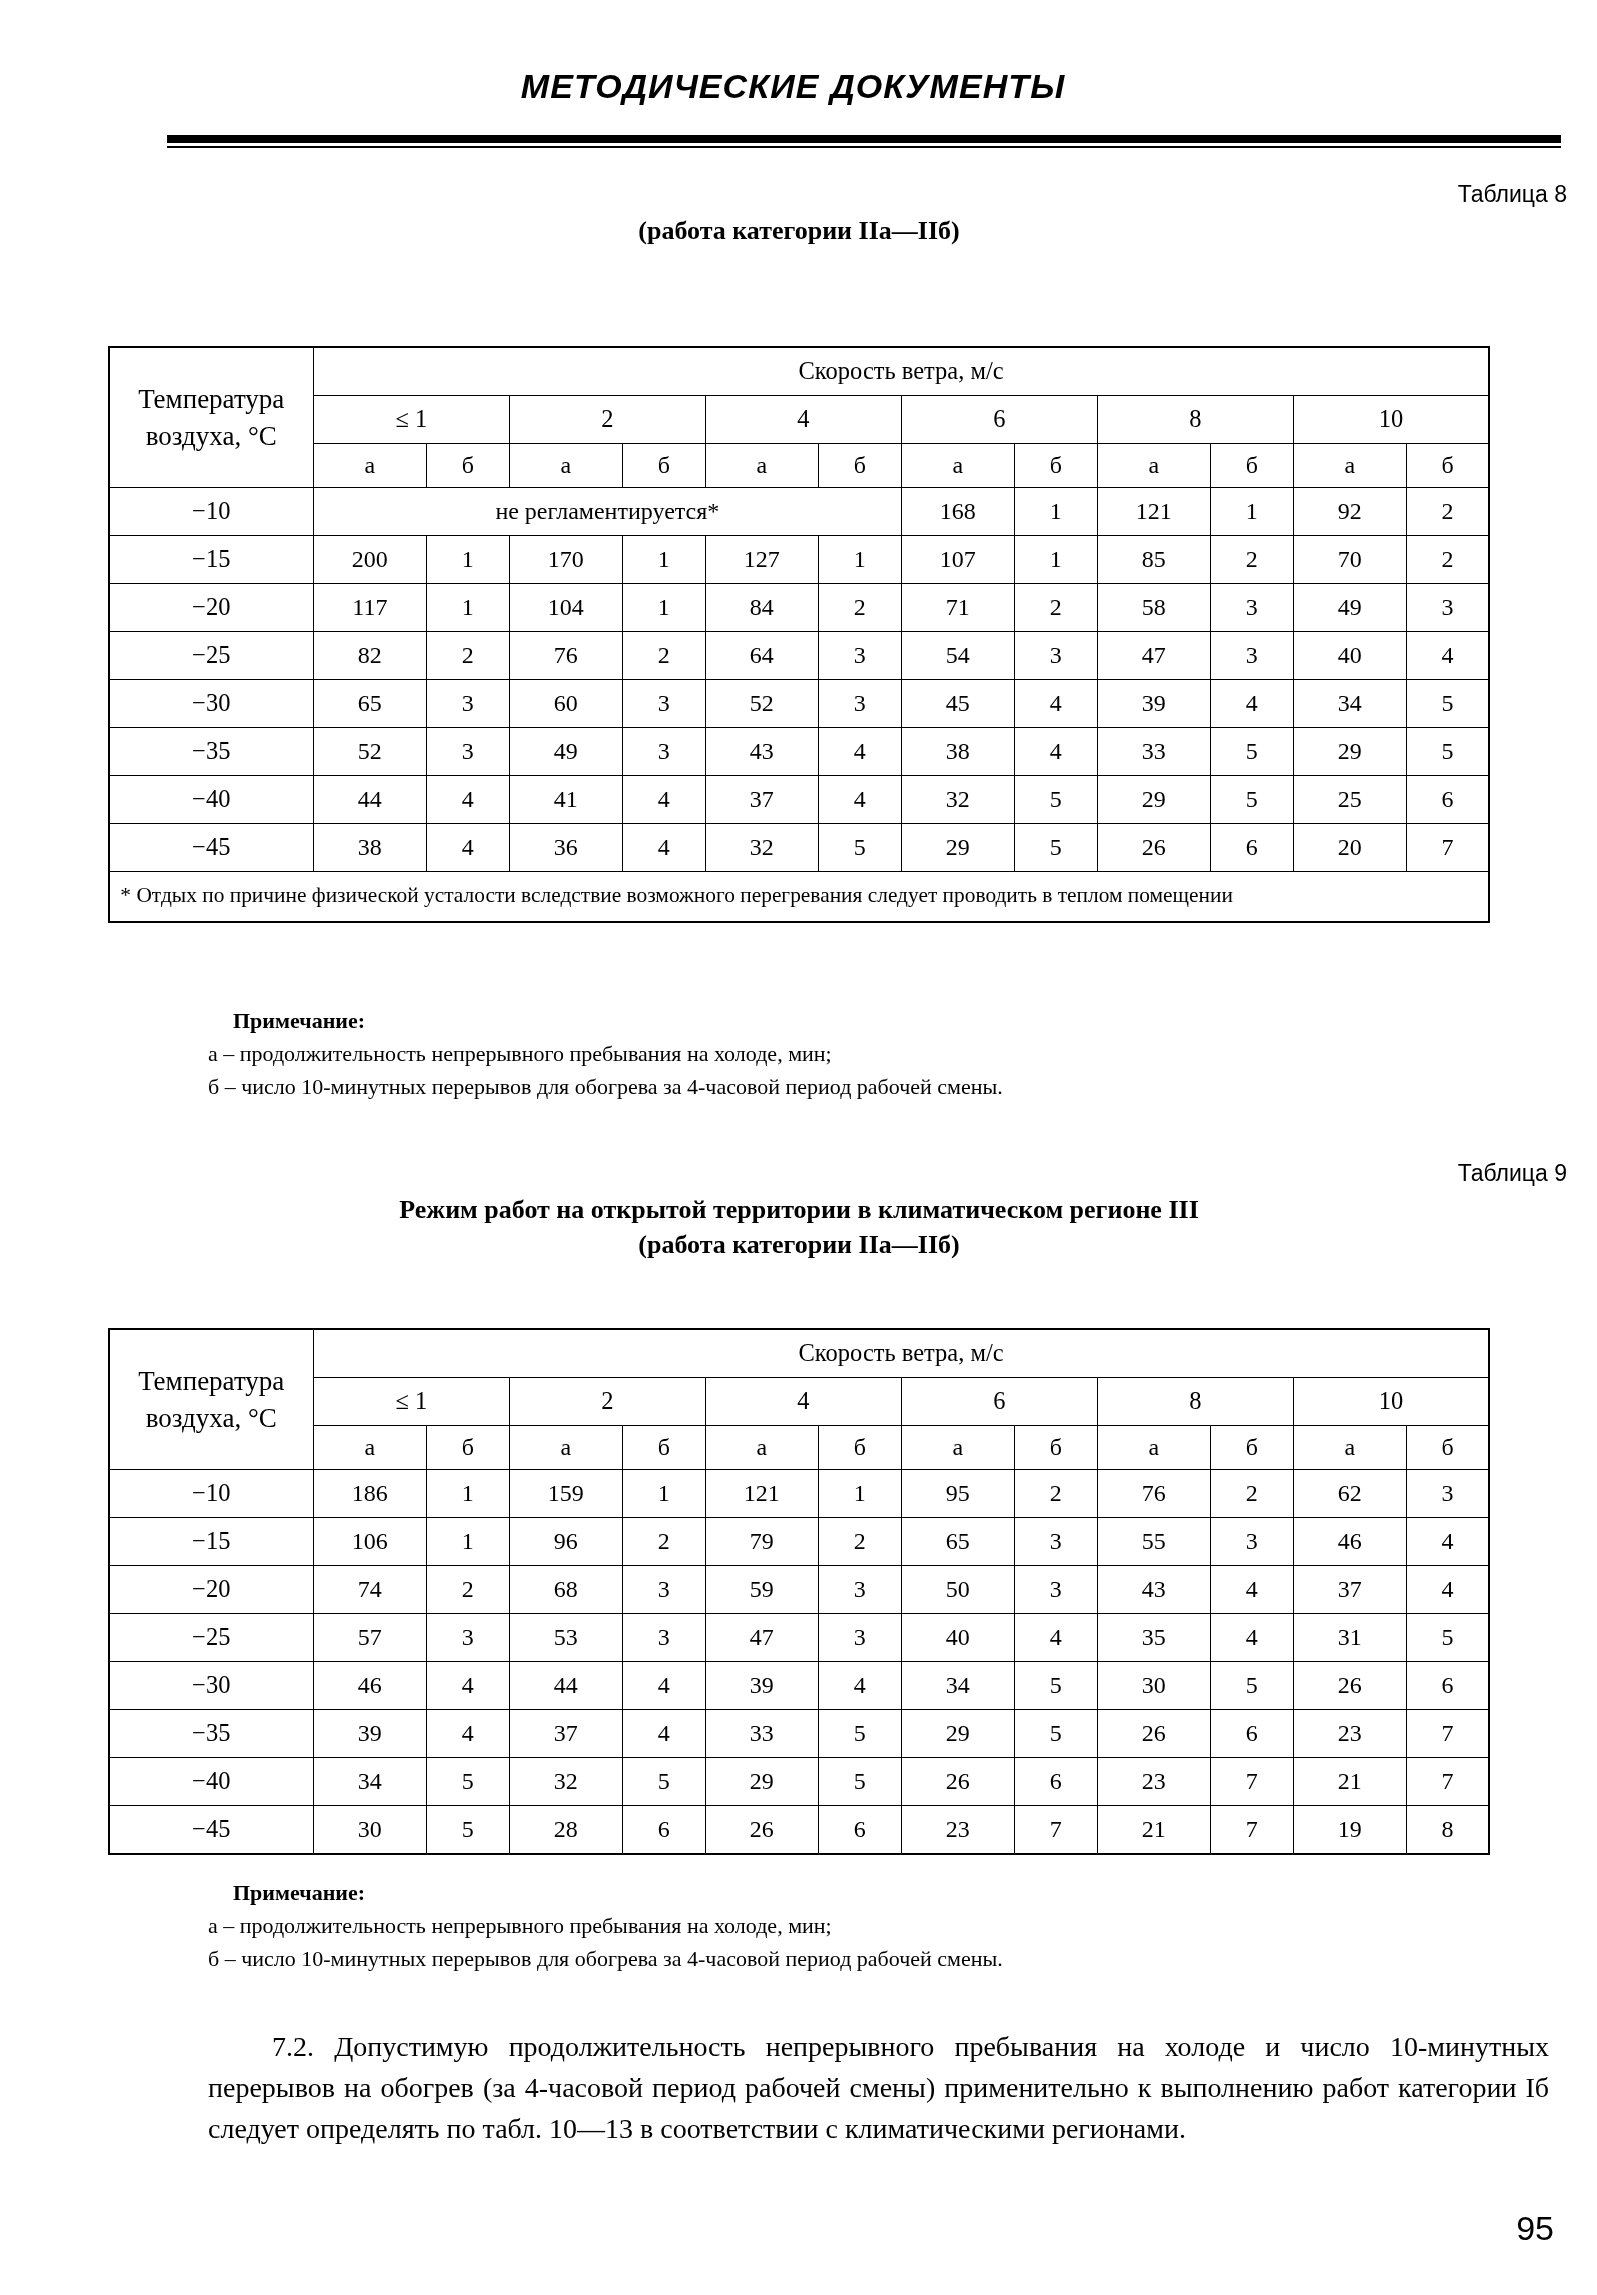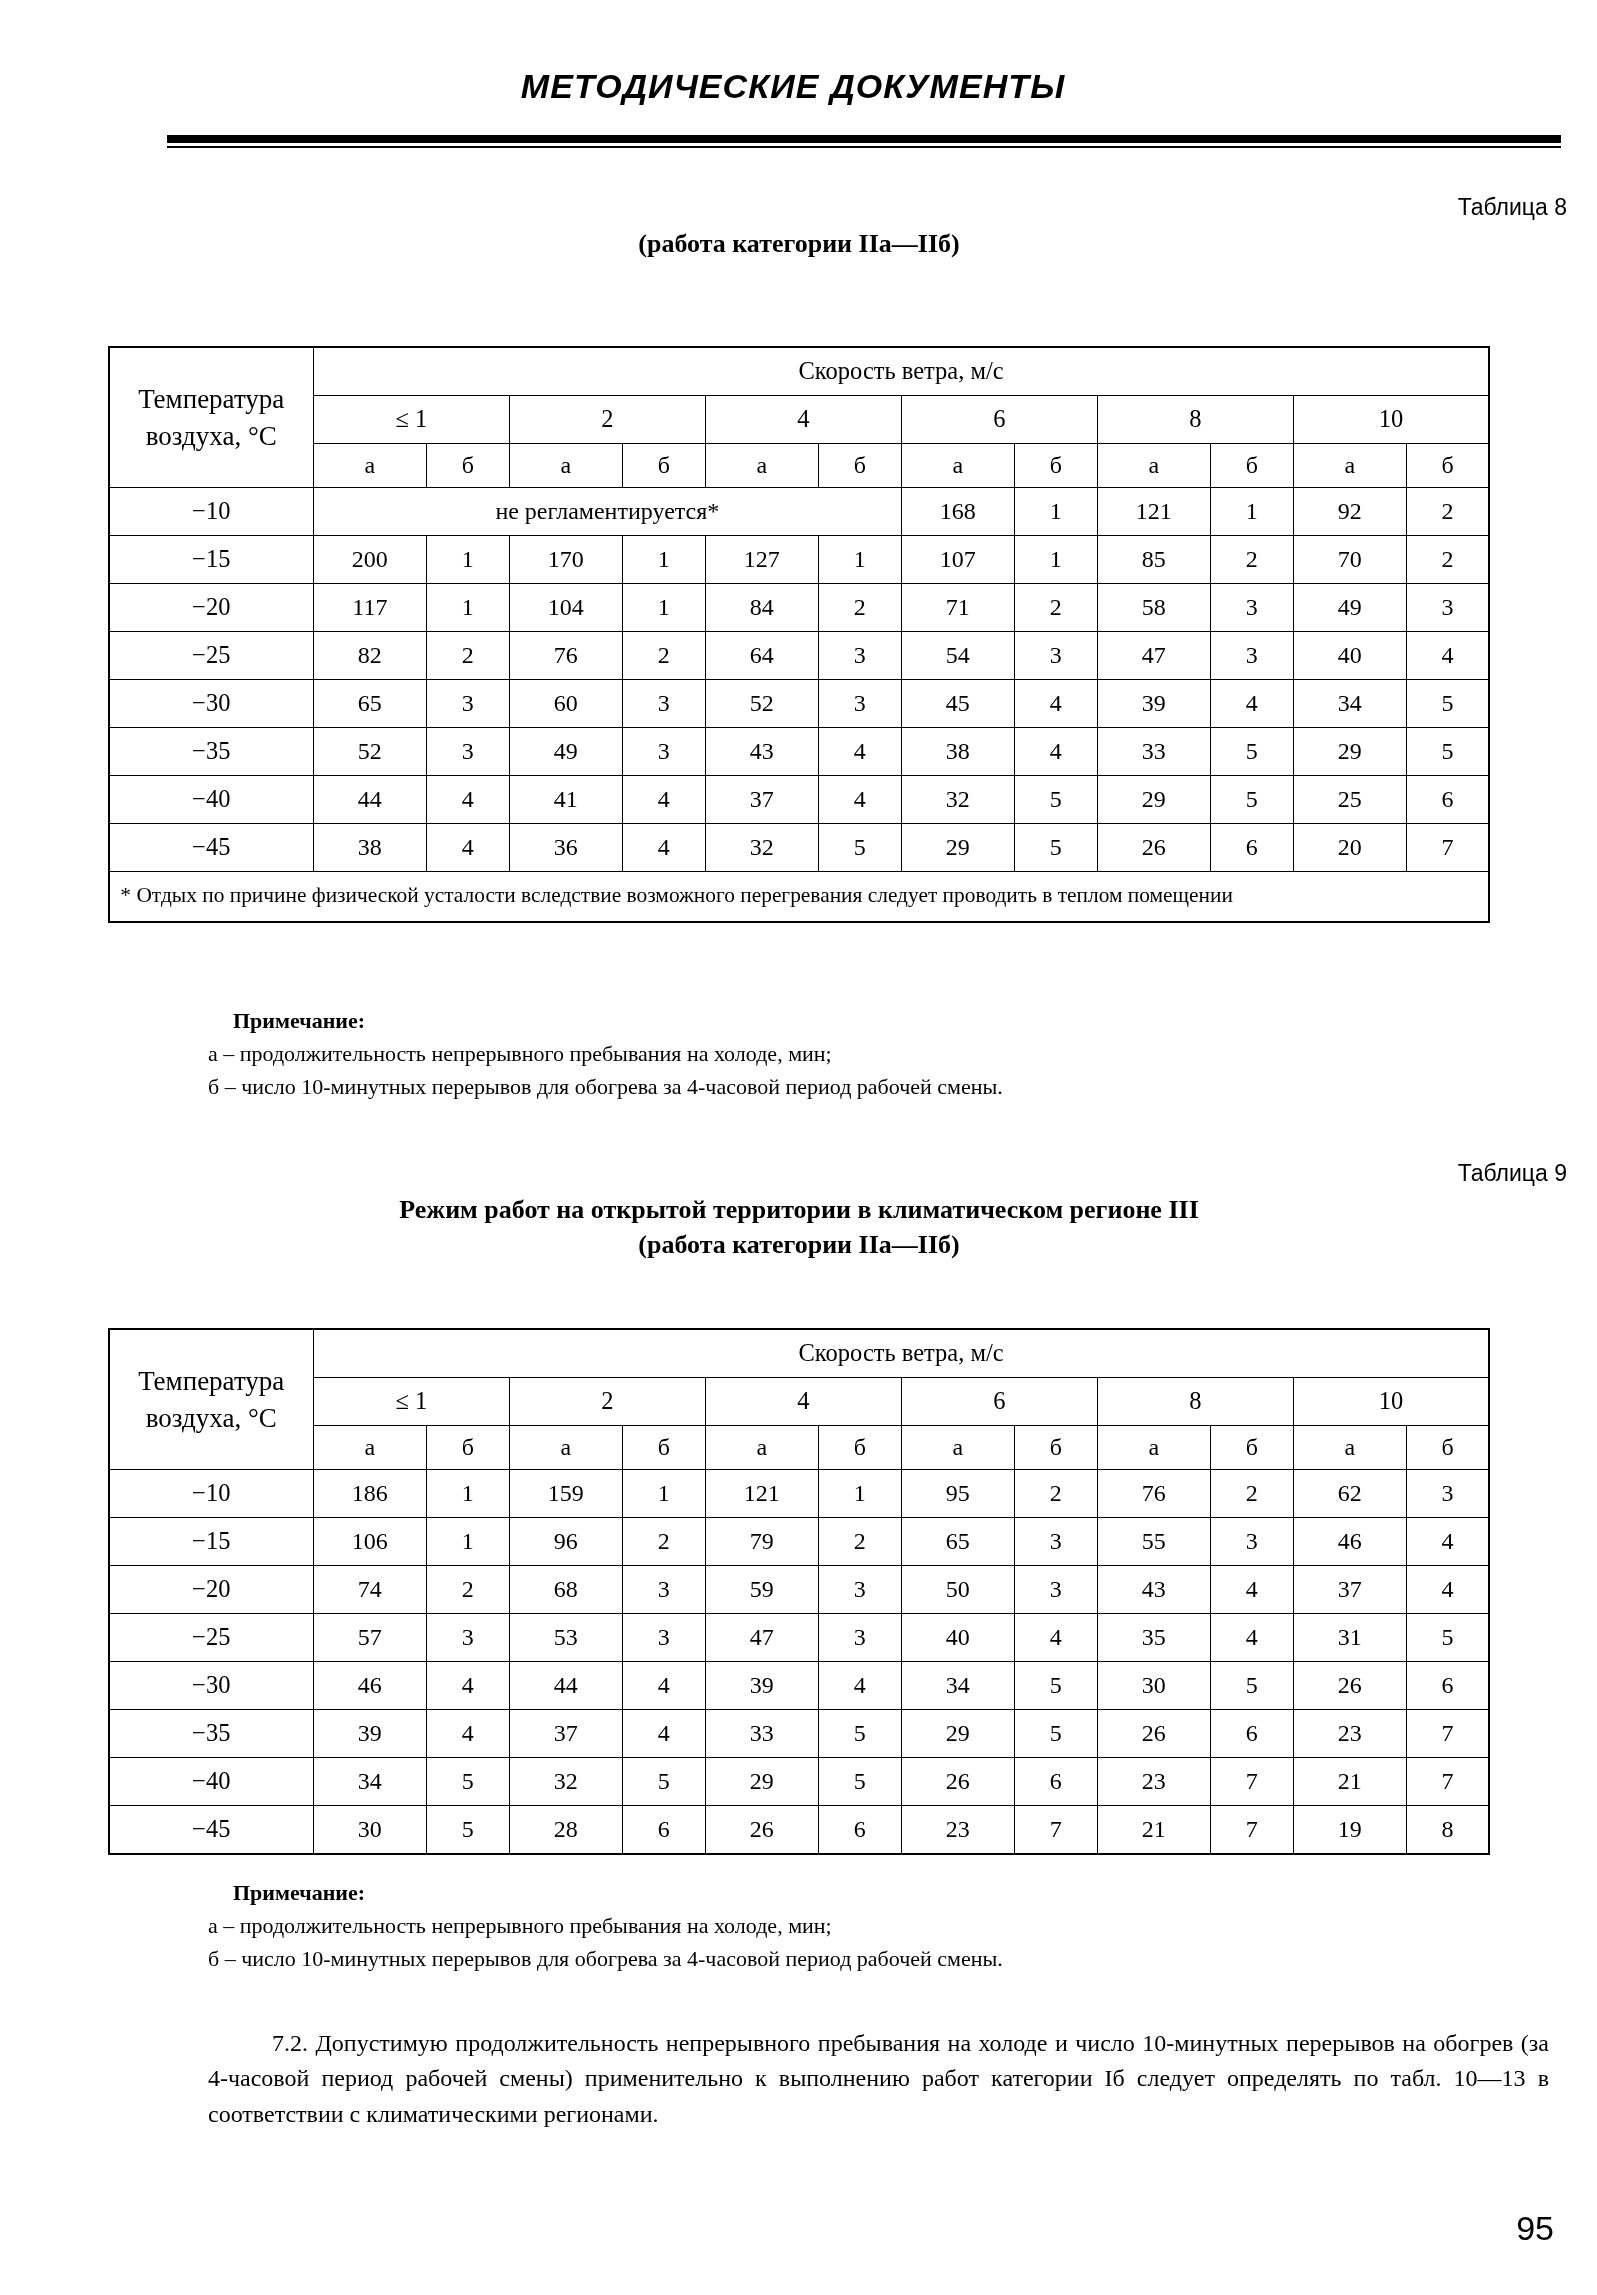--- a/index.html
+++ b/index.html
@@ -122,21 +122,21 @@
     line-height: 1.5;
     margin-left: 208px;
   }
   .notes .hdr {
     font-weight: bold;
     margin-left: 25px;
   }
 
   
   .para {
-    font-size: 24px;
+    font-size: 28px;
     line-height: 1.47;
     text-align: justify;
     text-indent: 64px;
     margin: 0 49px 0 208px;
     hyphens: manual;
   }
 
   
   .folio {
     position: absolute;
@@ -151,21 +151,21 @@
   .blk { position: absolute; left: 0; right: 0; }
 </style>
 </head>
 <body>
 
 <div class="page">
 
   <div class="running-head">МЕТОДИЧЕСКИЕ ДОКУМЕНТЫ</div>
   <div class="rule-double"></div>
 
-  <div class="blk" style="top:194px;">
+  <div class="blk" style="top:181px;">
     <div class="tbl-caption">Таблица 8</div>
     <div class="tbl-title">
       <div>(работа категории IIа—IIб)</div>
     </div>
   </div>
 
   <div class="blk" style="top:346px;">
     <table class="regime">
       <colgroup>
         <col class="c-temp">

